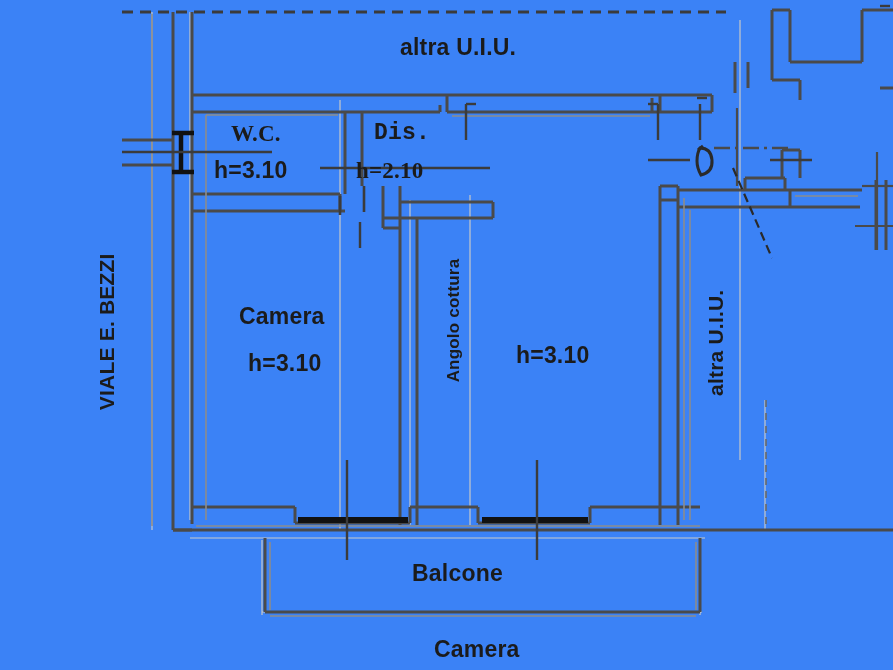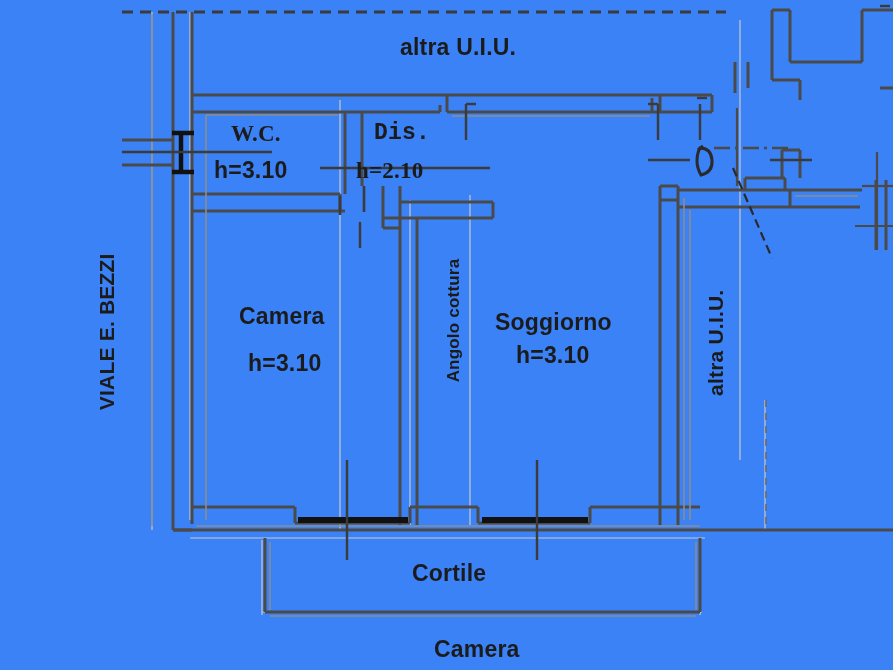--- a/index.html
+++ b/index.html
@@ -262,28 +262,27 @@
   <div class="lbl big" style="left:214px; top:158px;">h=3.10</div>
 
   <div class="lbl big" style="left:374px; top:121px;font-family:Liberation Mono, monospace;">Dis.</div>
 
   <div class="lbl big" style="left:356px; top:158px;font-family:Liberation Serif, serif;">h=2.10</div>
 
   <div class="lbl big" style="left:239px; top:304px;text-align:center;">Camera</div>
 
   <div class="lbl big" style="left:248px; top:351px;">h=3.10</div>
 
-  <div class="lbl big" style="left:495px; top:310px;">Soggiorno</div>
 
   <div class="lbl big" style="left:516px; top:343px;">h=3.10</div>
 
   <div class="lbl small rot rot90ccw" style="left:361px; top:311px; width:186px; text-align:center;">Angolo cottura</div>
 
   <div class="lbl med rot rot90ccw" style="left:625px; top:331px; width:182px; text-align:center;">altra U.I.U.</div>
 
   <div class="lbl med rot rot90ccw" style="left:-7px; top:320px; width:228px; text-align:center;">VIALE E. BEZZI</div>
 
 
-  <div class="lbl big" style="left:412px; top:561px;">Cortile</div>
+  <div class="lbl big" style="left:412px; top:561px;">Balcone</div>
 
   <div class="lbl big" style="left:434px; top:637px;">Camera</div>
 
 </div>
 
 </body></html>

